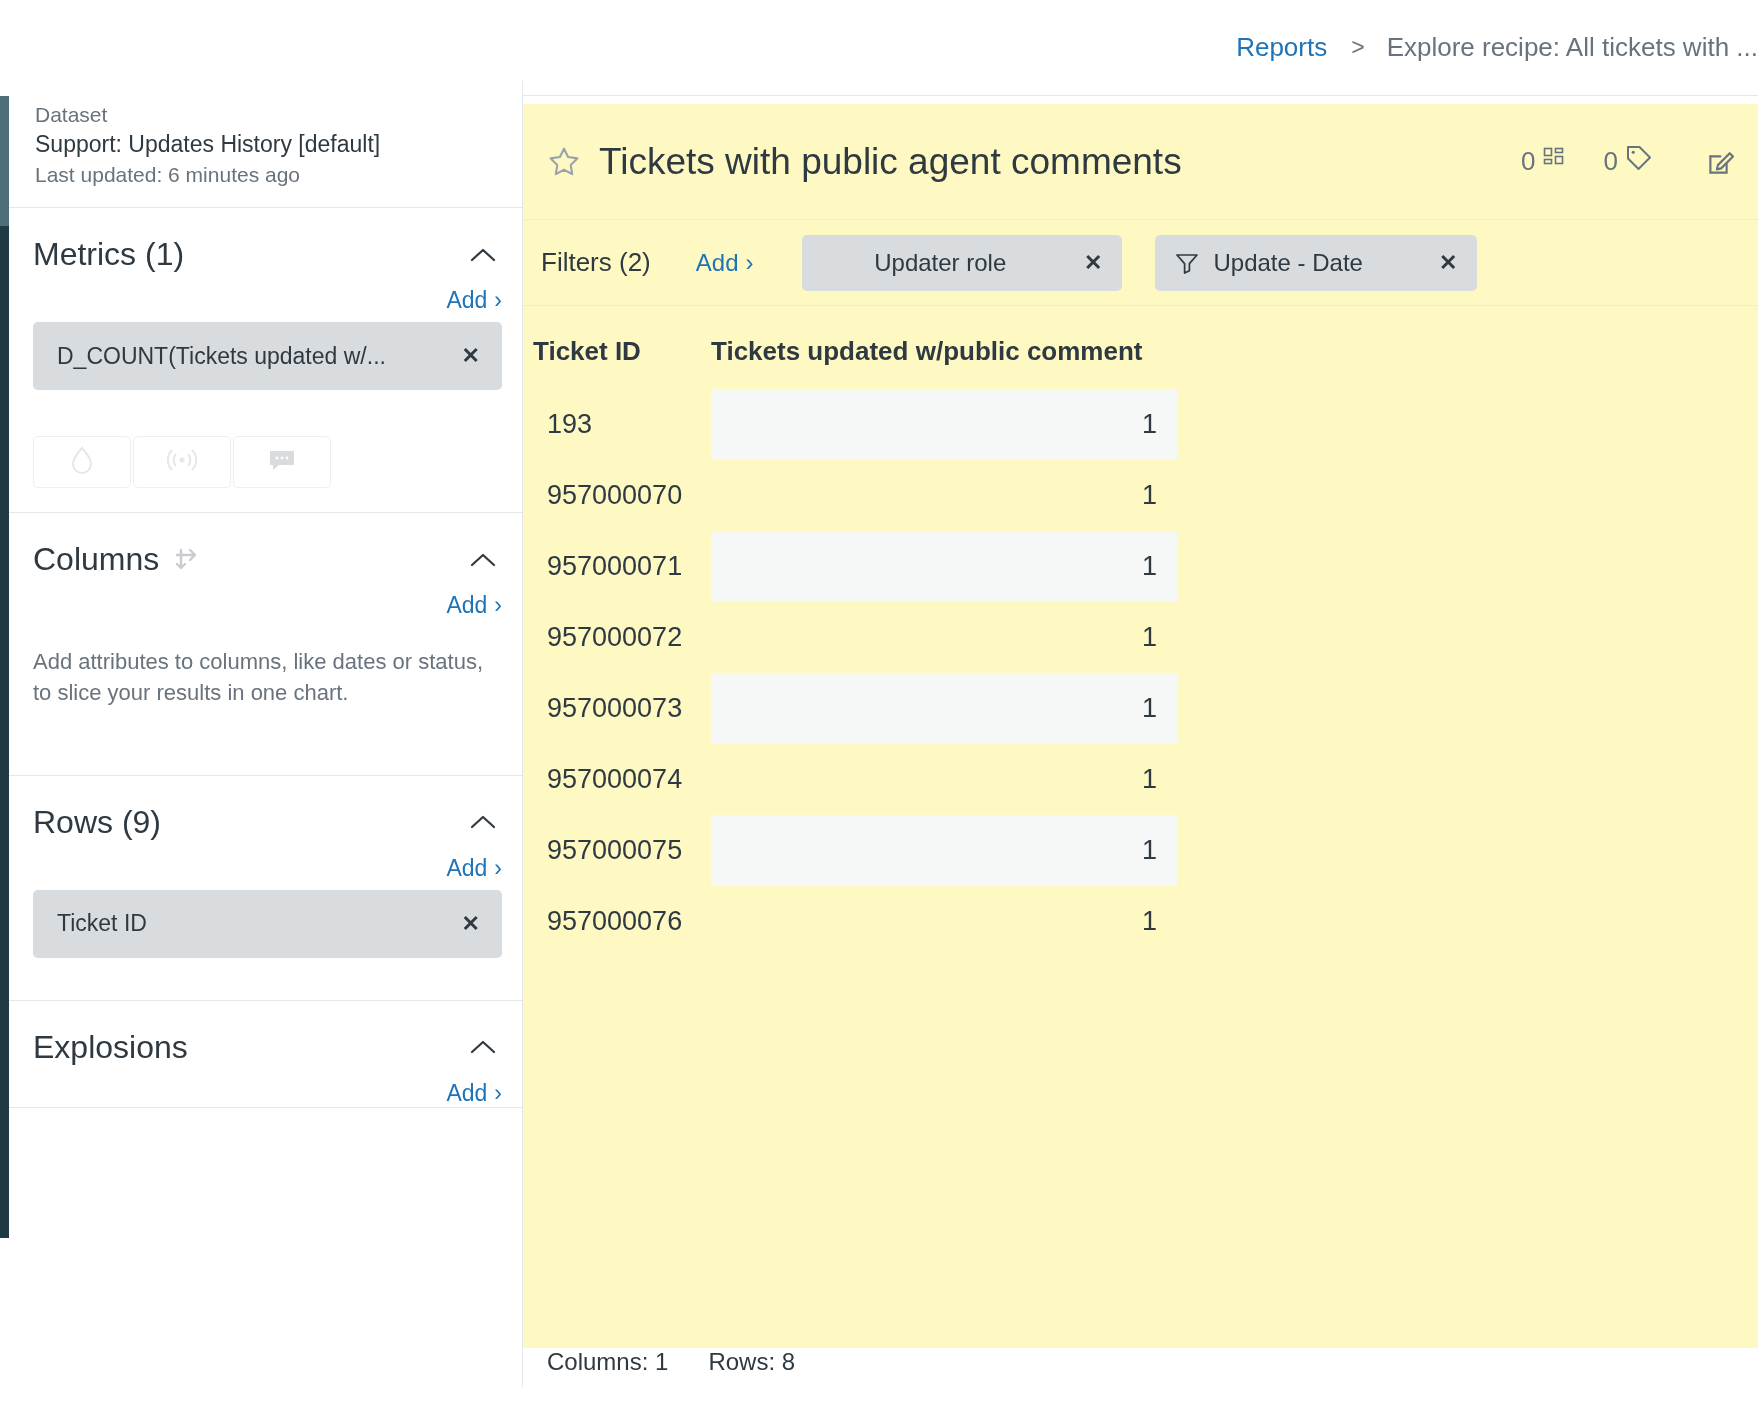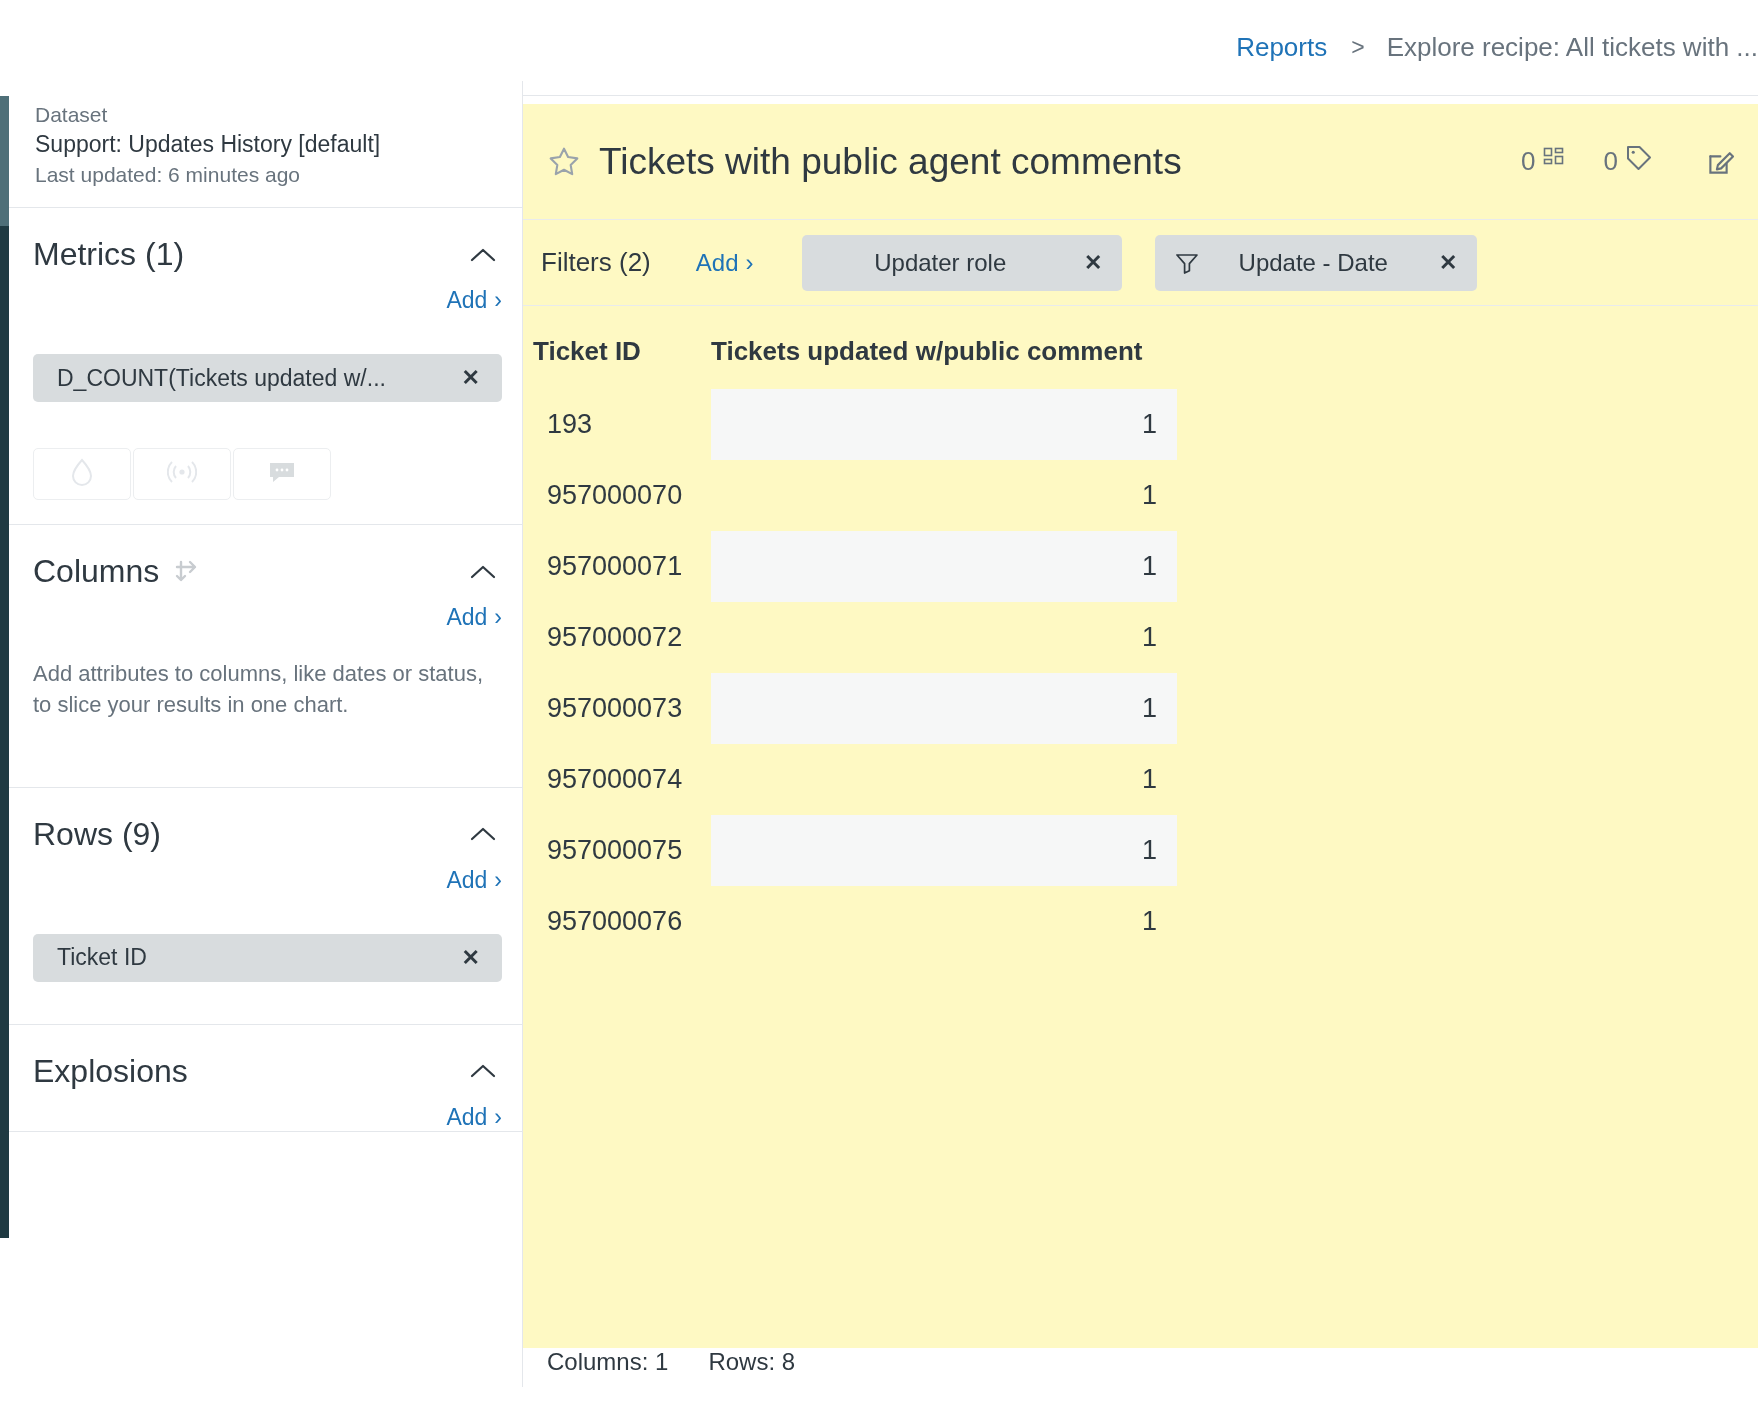--- a/index.html
+++ b/index.html
@@ -117,24 +117,24 @@
   .add-link {
     color: #1f73b7;
     font-size: 23px;
     cursor: pointer;
     display: inline-flex;
     align-items: center;
     gap: 7px;
   }
 
   .chip {
-    margin-top: 40px;
+    margin-top: 8px;
     background: #d8dcde;
     border-radius: 5px;
-    height: 48px;
+    height: 68px;
     display: flex;
     align-items: center;
     padding: 0 18px 0 24px;
     font-size: 23px;
     color: #2f3941;
     cursor: pointer;
     position: relative;
   }
   .chip-label { flex: 1; white-space: nowrap; overflow: hidden; text-overflow: ellipsis; }
   .chip-x {
@@ -235,21 +235,21 @@
     height: 56px;
     display: flex;
     align-items: center;
     padding: 0 16px 0 20px;
     font-size: 24px;
     color: #2f3941;
     cursor: pointer;
     margin-right: 26px;
   }
   .filter-chip-wide { min-width: 320px; }
-  .filter-chip-wide2 { min-width: 322px; text-align: center; }
+  .filter-chip-wide2 { min-width: 322px; }
   .fc-label { flex: 1; white-space: nowrap; text-align: center; }
   .fc-label-left { flex: 1; white-space: nowrap; }
   .fc-x {
     font-size: 22px; font-weight: bold; color:#2f3941;
     margin-left: 22px; cursor: pointer; padding: 0 4px;
   }
   .funnel { margin-right: 14px; display:flex; align-items:center; }
 
   
   .table-wrap {

